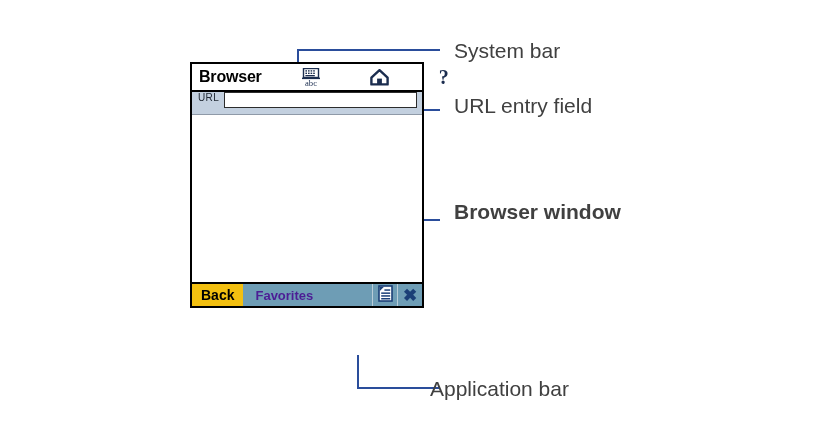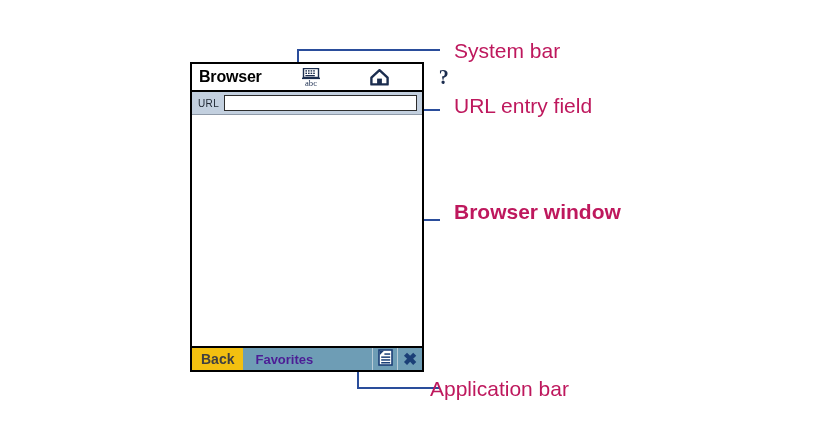--- a/index.html
+++ b/index.html
@@ -19,34 +19,34 @@
   .leader {
     position: absolute;
     background: #2a4d9b;
   }
   .leader-h { height: 2px; }
   .leader-v { width: 2px; }
 
   
   .callout-label {
     position: absolute;
-    color: #be185d;
+    color: #404040;
     font-size: 21px;
     font-family: "Liberation Sans", sans-serif;
     white-space: nowrap;
     line-height: 1;
   }
 
   
   #device-frame {
     position: absolute;
     left: 190px;
     top: 62px;
     width: 234px;
-    height: 310px;
+    height: 246px;
     border: 2px solid #000000;
     box-sizing: border-box;
     background: #ffffff;
     display: flex;
     flex-direction: column;
   }
 
   
   #system-bar {
     height: 28px;
@@ -83,21 +83,20 @@
     font-family: "Liberation Serif", serif;
     display: block;
     padding-right: 2px;
   }
 
   
   #url-row {
     height: 22px;
     background: #c3d0df;
     display: flex;
-    align-items: center;
     padding: 0 5px 0 6px;
     flex: none;
     box-sizing: border-box;
   }
   #url-label {
     font-size: 10px;
     color: #202833;
     letter-spacing: 0.4px;
     margin-right: 5px;
     flex: none;
@@ -128,21 +127,21 @@
     height: 24px;
     flex: none;
     display: flex;
     align-items: stretch;
     background: #6e9db5;
     border-top: 2px solid #000000;
     box-sizing: border-box;
   }
   #back-button {
     background: #f3c010;
-    color: #404040;
+    color: #000000;
     font-size: 14px;
     font-weight: bold;
     display: flex;
     align-items: center;
     padding: 0 9px;
     flex: none;
   }
   #favorites-button {
     color: #4c1d95;
     font-size: 13px;

